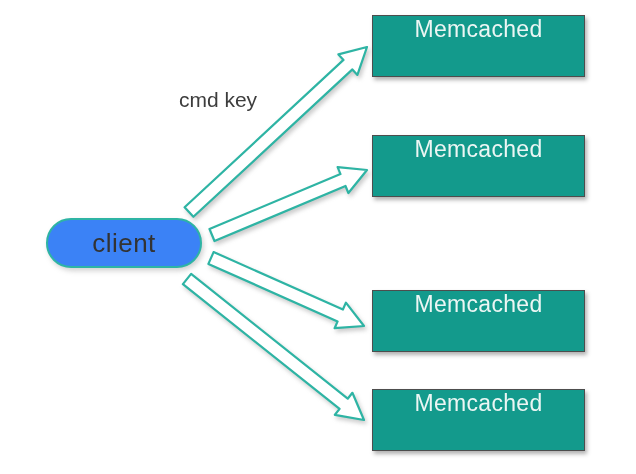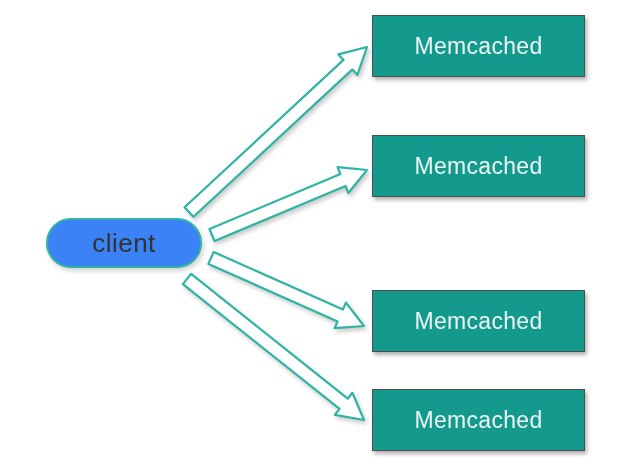--- a/index.html
+++ b/index.html
@@ -47,21 +47,21 @@
     font-size: 21px;
     color: #3d3d3d;
   }
   .server-box {
     position: absolute;
     left: 372px;
     width: 213px; height: 62px;
     box-sizing: border-box;
     border: 1.5px solid #4d4d4d;
     display: flex;
-    align-items: center;
+    align-items: flex-start;
     justify-content: center;
     box-shadow: 2px 3px 4px rgba(85,85,85,0.45);
   }
   .server-box span {
     font-size: 23px;
     color: #ecf6f4;
     letter-spacing: 0.3px;
   }
   .box1 { top: 15px; }
   .box2 { top: 135px; }
@@ -77,20 +77,21 @@
       <polygon points="193.4,216.8 352.4,69.4 357.4,74.9 367.0,47.0 338.4,54.4 343.5,59.9 184.6,207.2" stroke="#2eb4a4"></polygon>
       <polygon points="214.5,241.0 345.5,186.0 348.4,193.0 367.0,170.0 337.6,167.1 340.5,174.1 209.5,229.0" stroke="#2eb4a4"></polygon>
       <polygon points="208.4,263.9 337.6,321.4 334.6,328.2 364.0,326.0 345.9,302.6 342.9,309.5 213.6,252.1" stroke="#2eb4a4"></polygon>
       <polygon points="182.9,284.1 339.6,408.9 334.9,414.8 364.0,420.0 352.4,392.8 347.7,398.7 191.1,273.9" stroke="#2eb4a4"></polygon>
     </svg>
 
   <div class="client-pill" style="border: 2px solid rgb(46, 180, 164);">
     <span>client</span>
   </div>
 
+  <div class="edge-label">cmd key</div>
 
   <div class="server-box box1" style="background: rgb(19, 154, 140); border-color: rgb(77, 77, 77);">
     <span>Memcached</span>
   </div>
   <div class="server-box box2" style="background: rgb(19, 154, 140); border-color: rgb(77, 77, 77);">
     <span>Memcached</span>
   </div>
   <div class="server-box box3" style="background: rgb(19, 154, 140); border-color: rgb(77, 77, 77);">
     <span>Memcached</span>
   </div>

